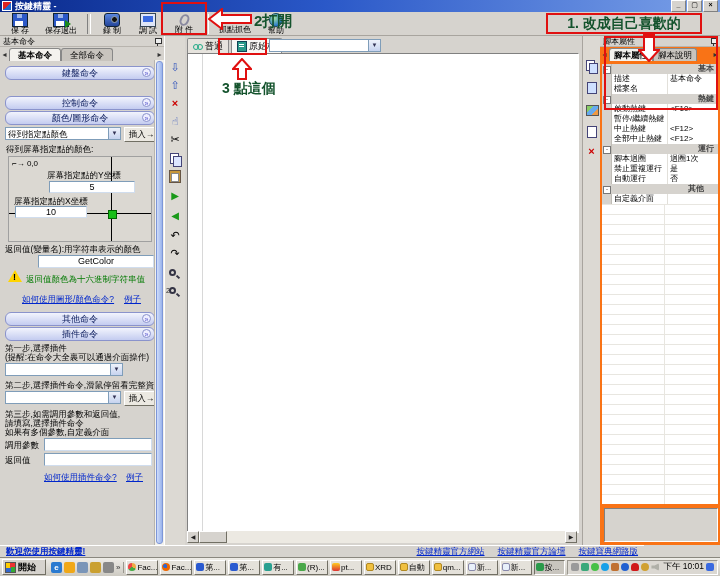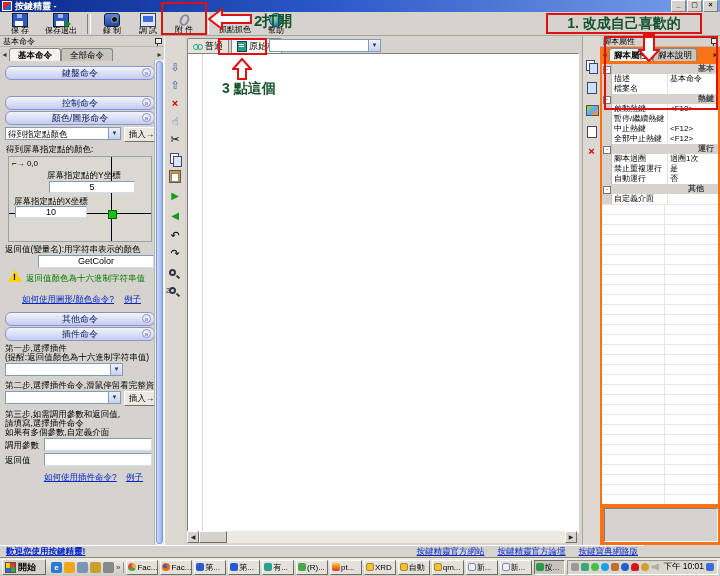--- a/index.html
+++ b/index.html
@@ -207,30 +207,30 @@
       <div class="abs" style="left:3px;top:2px;font-size:8px;">⌐→ <span>0,0</span></div>
       <div class="slabel" style="left:38px;top:13px;">屏幕指定點的Y坐標</div>
       <div class="field abs" style="left:40px;top:24px;width:80px;height:10px;text-align:center;">5</div>
       <div class="slabel" style="left:5px;top:39px;">屏幕指定點的X坐標</div>
       <div class="field abs" style="left:6px;top:49px;width:66px;height:10px;text-align:center;">10</div>
     </div>
 
     <div class="slabel" style="left:5px;top:208px;">返回值(變量名):用字符串表示的顏色</div>
     <div class="field abs" style="left:38px;top:219px;width:110px;height:11px;text-align:center;">GetColor</div>
     <div class="warn-tri" style="left:8px;top:234px;"></div>
-    <div class="slabel greentx" style="left:26px;top:238px;font-family:Liberation Mono, monospace;">返回值顏色為十六進制字符串值</div>
+    <div class="slabel greentx" style="left:26px;top:238px;">返回值顏色為十六進制字符串值</div>
 
     <span class="link abs" style="left:22px;top:258px;">如何使用圖形/顏色命令?</span>
     <span class="link abs" style="left:124px;top:258px;">例子</span>
 
     <div class="pill" style="top:276px;"><span>其他命令</span><span class="chev">»</span></div>
     <div class="pill" style="top:291px;"><span>插件命令</span><span class="chev">»</span></div>
 
     <div class="slabel" style="left:5px;top:307px;">第一步,選擇插件</div>
-    <div class="slabel" style="left:5px;top:316px;">(提醒:返回值顏色為十六進制字符串值)</div>
+    <div class="slabel" style="left:5px;top:316px;">(提醒:在命令大全裏可以通過介面操作)</div>
     <div class="combo" style="left:5px;top:327px;width:118px;">
       <span></span>
       <span class="da">▼</span>
     </div>
     <div class="slabel" style="left:5px;top:344px;width:152px;overflow:hidden;">第二步,選擇插件命令,滑鼠停留看完整資訊</div>
     <div class="combo" style="left:5px;top:355px;width:116px;">
       <span></span>
       <span class="da">▼</span>
     </div>
     <div class="btn abs" style="left:124px;top:355px;width:33px;height:13px;line-height:12px;">插入→</div>

